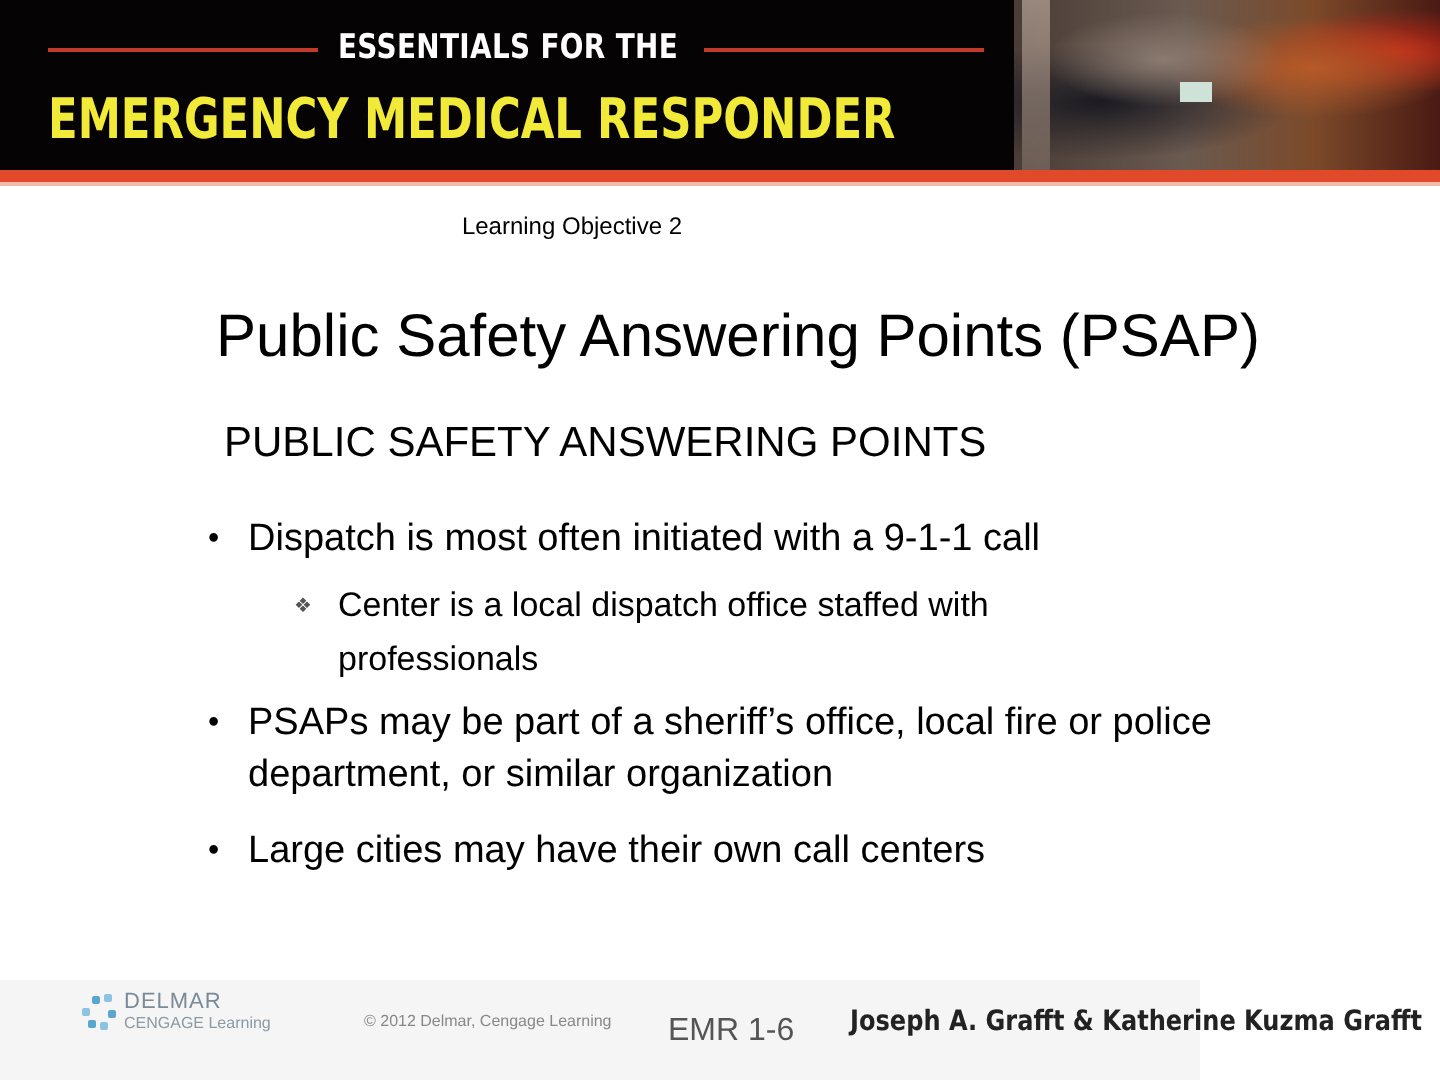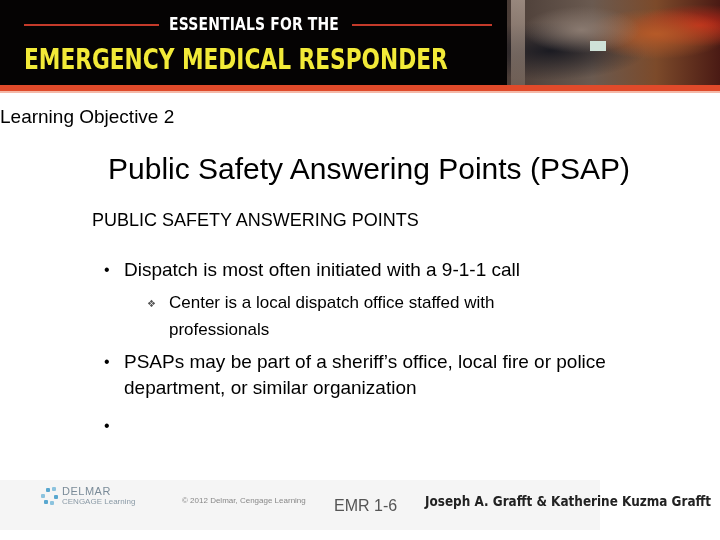--- a/index.html
+++ b/index.html
@@ -53,47 +53,47 @@
       position: absolute; left: 4px; top: 0; width: 14px; height: 85px;
       background: linear-gradient(180deg, #b8a69a, #7a6a60);
       opacity: 0.7;
     }
     .photo .screen {
       position: absolute; left: 83px; top: 41px; width: 16px; height: 10px;
       background: #cfe2d8;
     }
     .objective {
       position: absolute; left: 0; width: 572px; top: 106px;
-      font-size: 19px;
+      text-align: center; font-size: 12px;
     }
     .title {
       position: absolute; left: 0; width: 738px; top: 152px;
       text-align: center; font-size: 30px;
     }
     .subtitle {
-      position: absolute; left: 92px; top: 210px; font-size: 18px;
+      position: absolute; left: 112px; top: 210px; font-size: 21px;
     }
     .bullet {
       position: absolute; font-size: 19px; line-height: 26px;
     }
     .bullet .dot {
       position: absolute; left: -20px; top: 0; font-size: 16px;
     }
     .b1 { left: 124px; top: 257px; width: 480px; }
     .sub1 {
       position: absolute; left: 169px; top: 289px; width: 420px;
       font-size: 17px; line-height: 27px;
     }
     .sub1 .dia {
       position: absolute; left: -22px; top: 1px; font-size: 10px; color: #555;
     }
     .b2 { left: 124px; top: 349px; width: 510px; }
     .b3 { left: 124px; top: 413px; width: 480px; }
     .footer {
-      position: absolute; left: 0; top: 480px; width: 600px; height: 50px;
+      position: absolute; left: 0; top: 490px; width: 600px; height: 50px;
       background: #f5f5f5;
     }
     .logo-mark {
       position: absolute; left: 40px; top: 7px; width: 20px; height: 20px;
     }
     .logo-mark span {
       position: absolute; width: 4px; height: 4px; border-radius: 1px; background: #59a7cf;
     }
     .delmar {
       position: absolute; left: 62px; top: 5px; font-size: 11px; color: #7a8b98;
@@ -141,20 +141,21 @@
 <div class="sub1">
   <span class="dia">❖</span>
   <span>Center is a local dispatch office staffed with professionals</span>
 </div>
 <div class="bullet b2">
   <span class="dot">•</span>
   <span>PSAPs may be part of a sheriff’s office, local fire or police department, or similar organization</span>
 </div>
 <div class="bullet b3">
   <span class="dot">•</span>
+  <span>Large cities may have their own call centers</span>
 </div>
 
 <div class="footer">
   <div class="logo-mark">
     <span style="left:6px;top:1px;"></span>
     <span style="left:12px;top:0px;background:#8cc3de;"></span>
     <span style="left:1px;top:7px;background:#8cc3de;"></span>
     <span style="left:14px;top:8px;"></span>
     <span style="left:4px;top:13px;"></span>
     <span style="left:10px;top:14px;background:#8cc3de;"></span>

